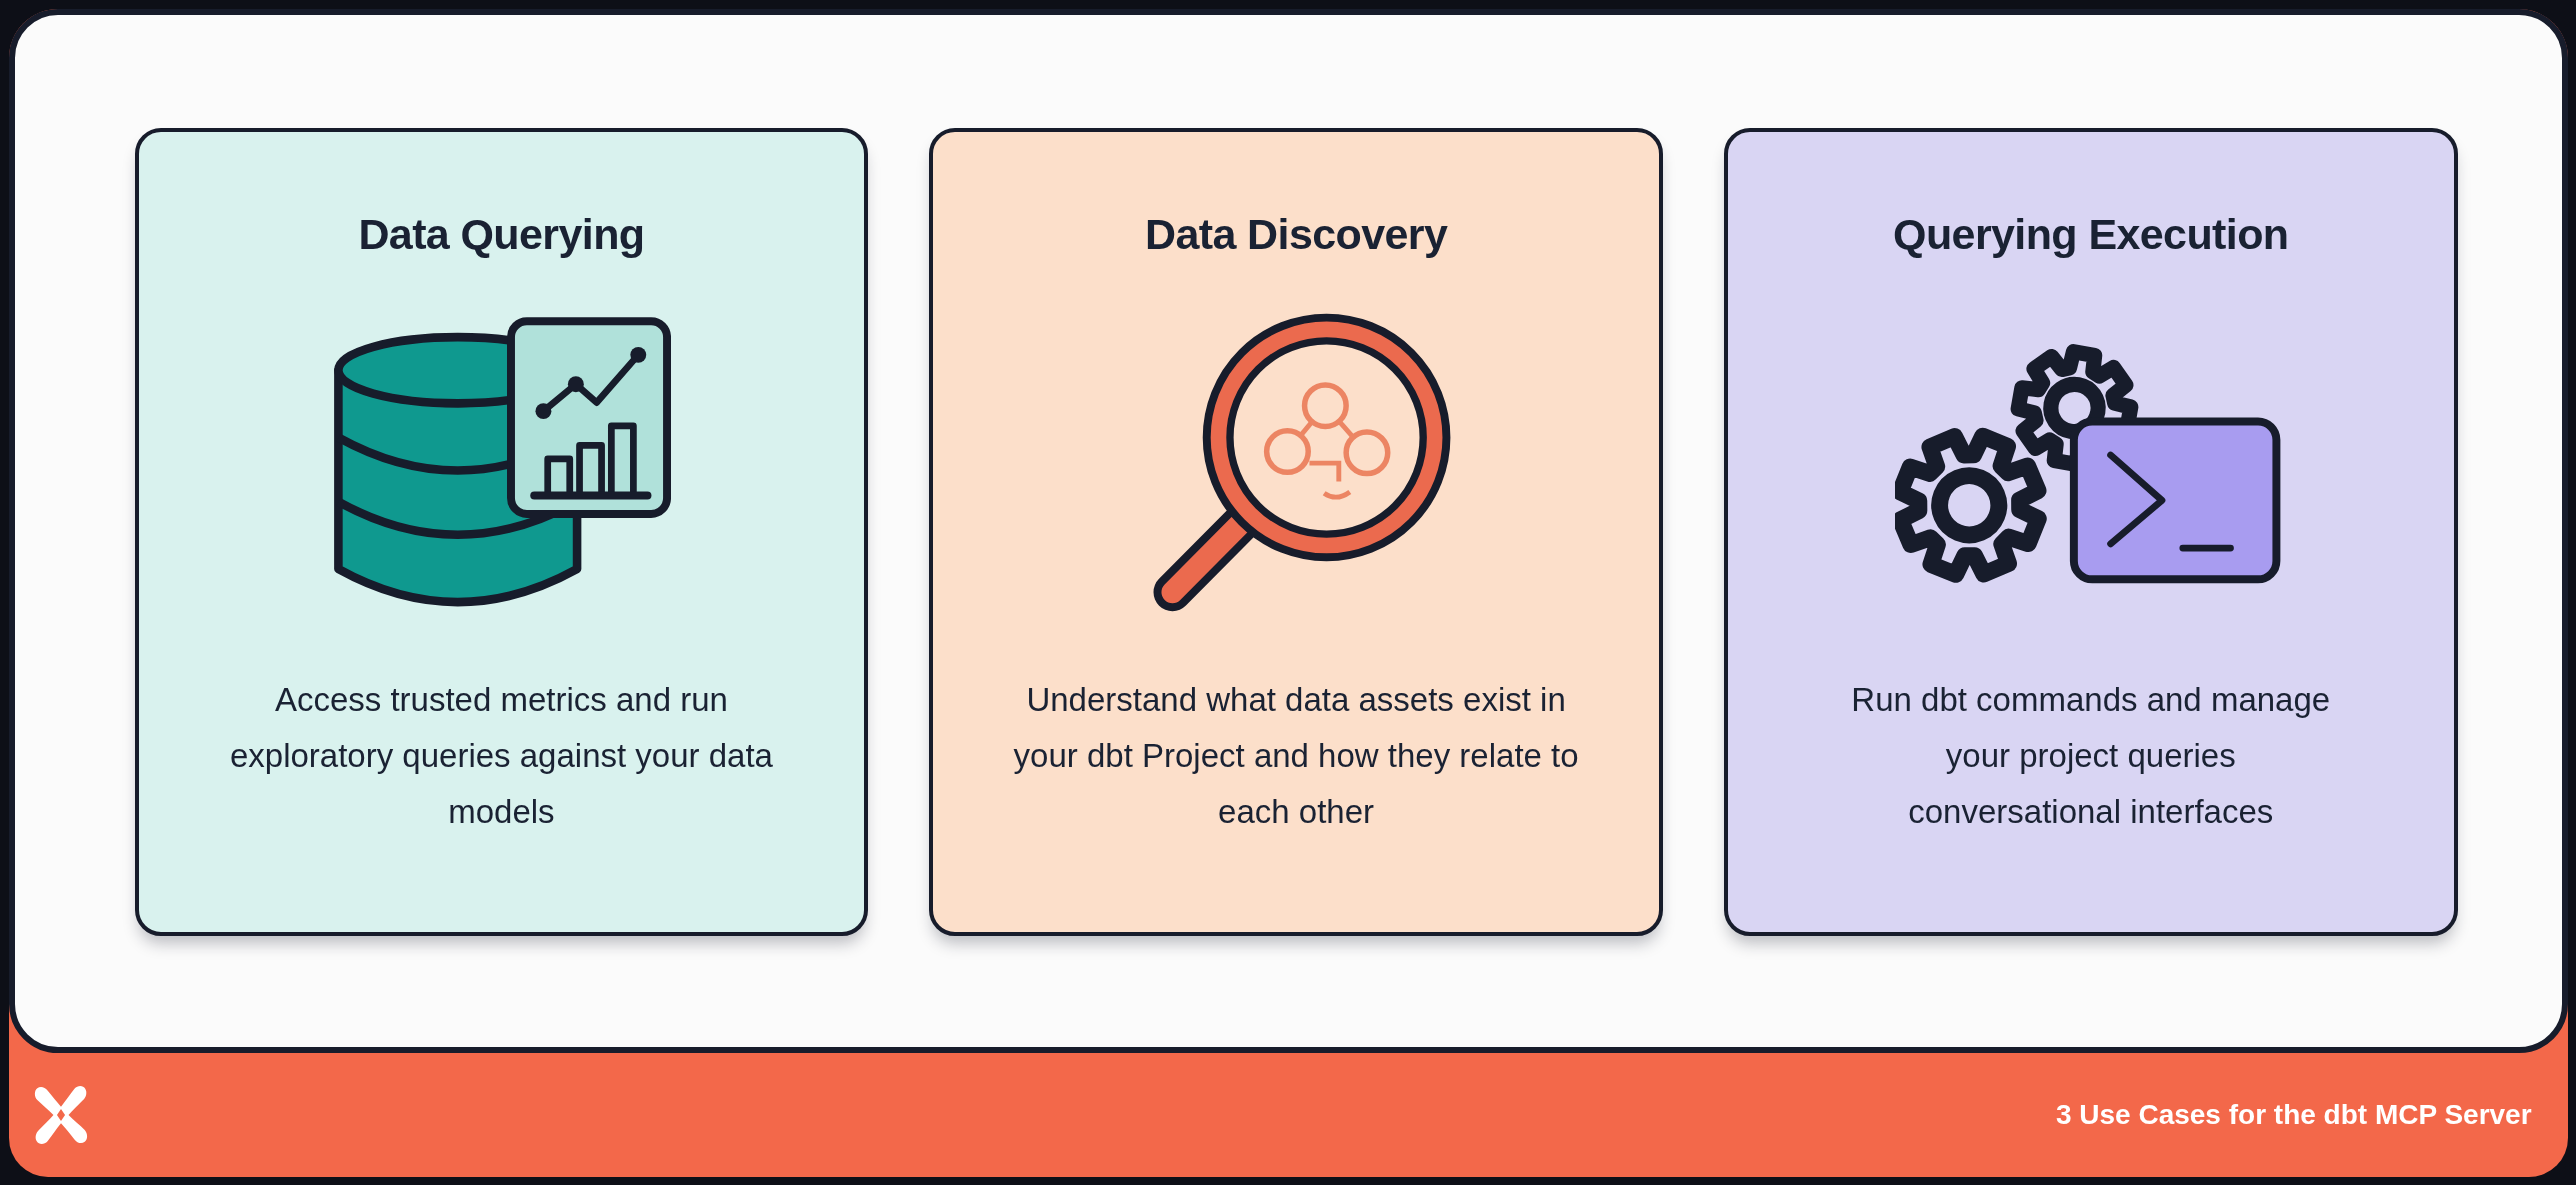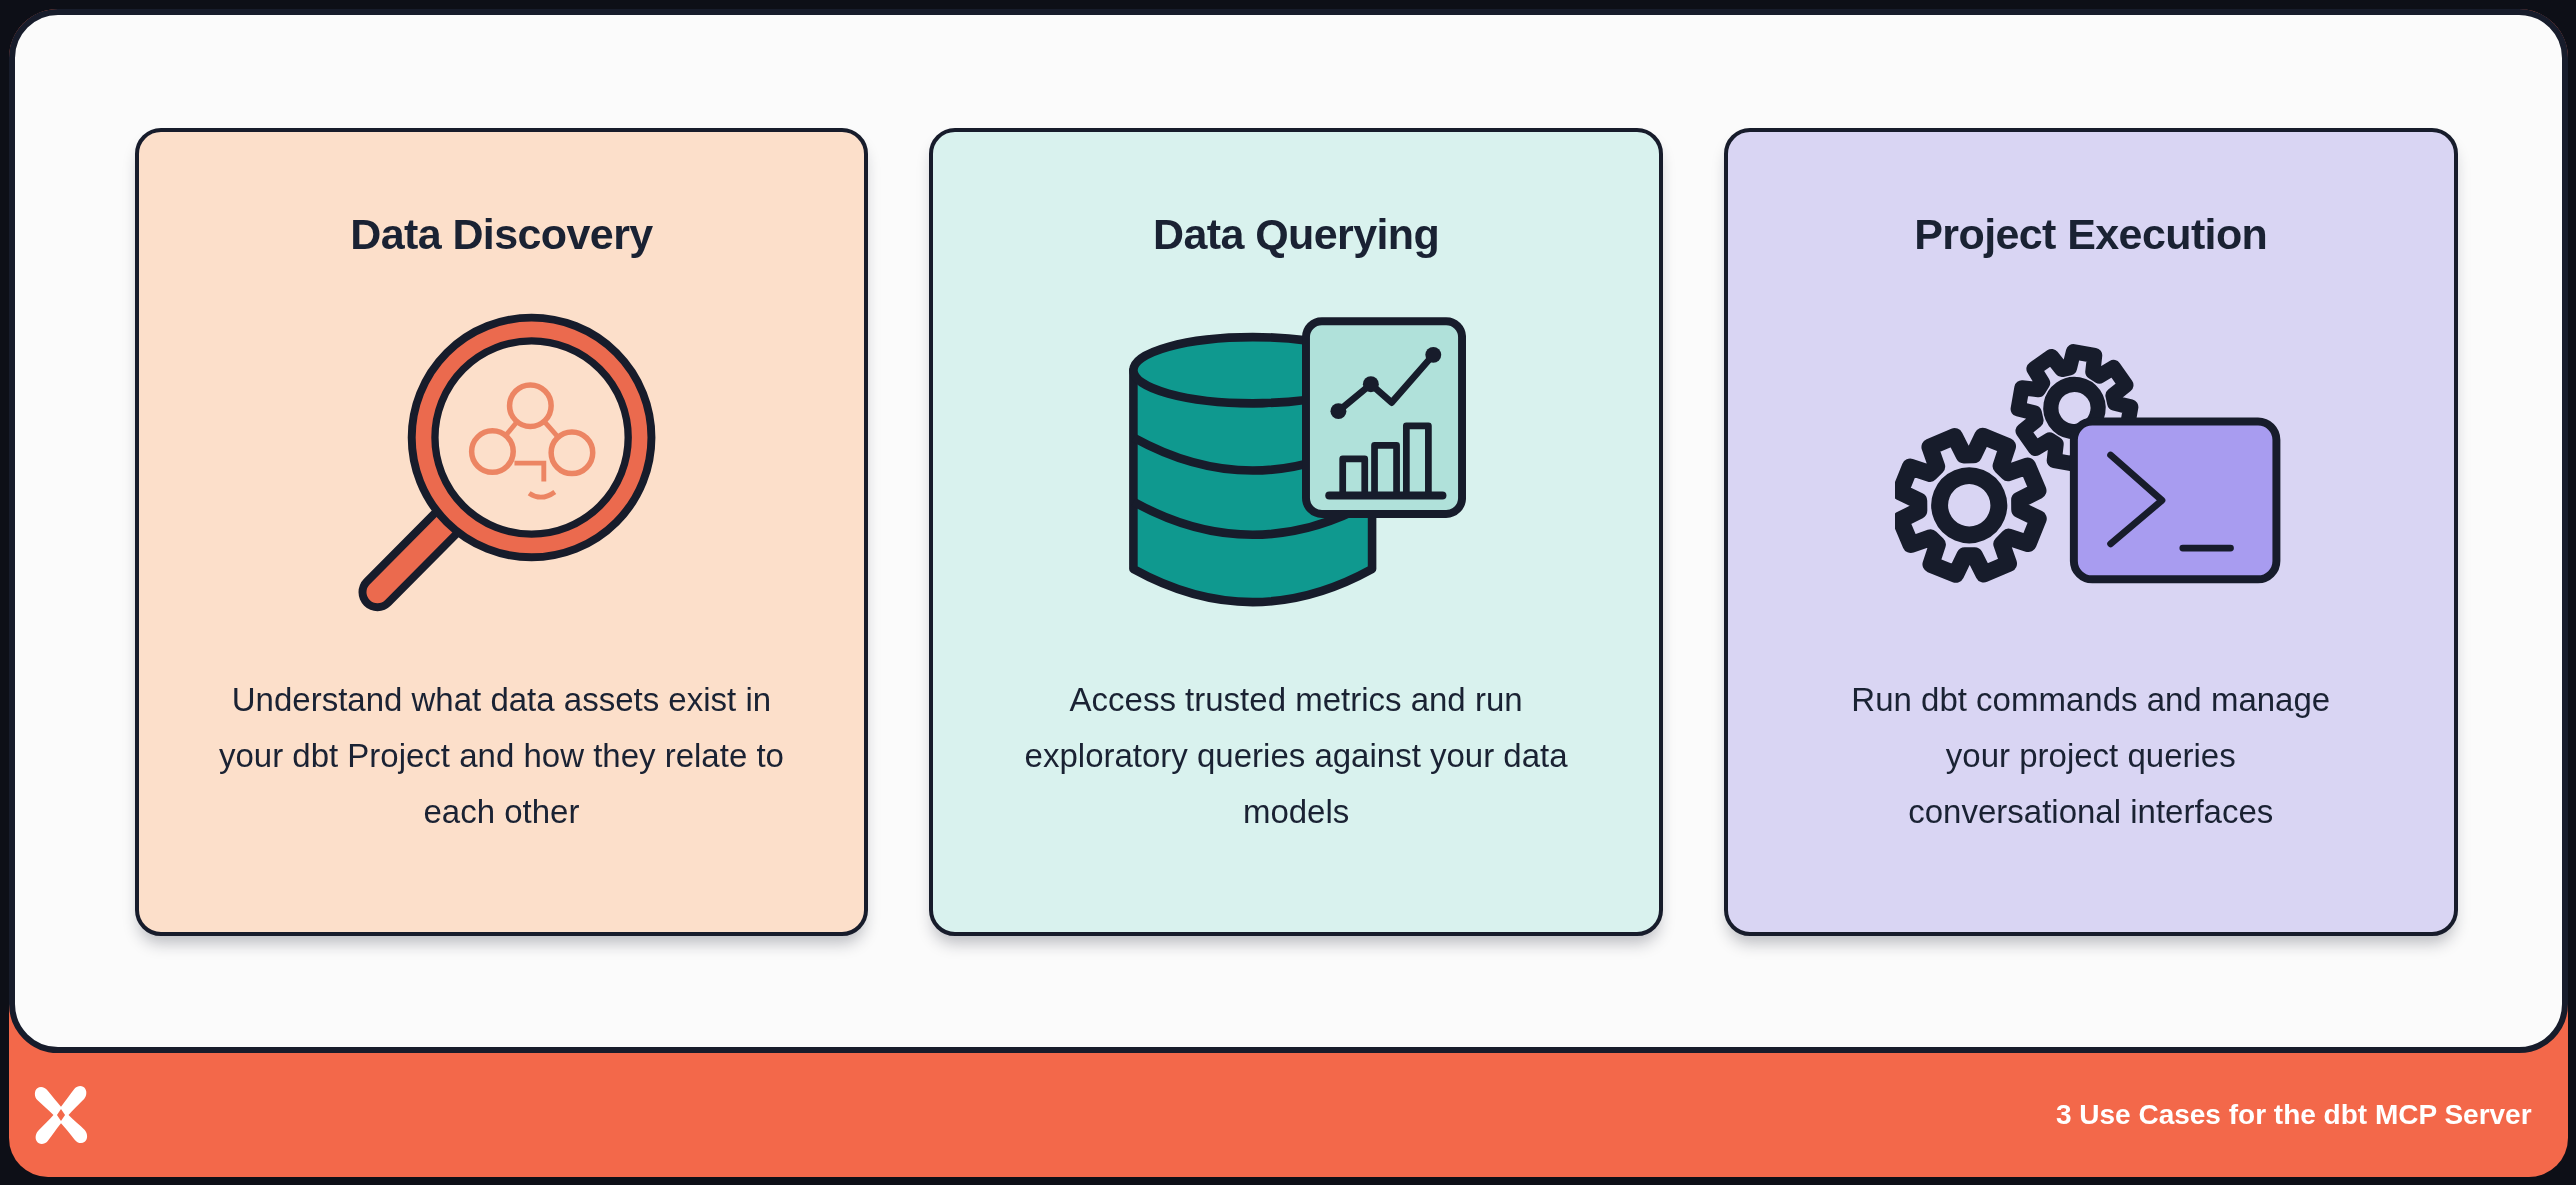--- a/index.html
+++ b/index.html
@@ -55,46 +55,20 @@
   .footer-label{color:#ffffff;font-size:28px;font-weight:bold;white-space:nowrap;}
   svg{display:block;}
 </style>
 </head>
 <body>
 
 <div class="sheet">
   <div class="panel">
     <div class="cards">
 
-      <div class="card card-discovery">
-        <h2>Data Discovery</h2>
-        <div class="icon-wrap">
-          <svg width="318" height="306" viewBox="0 0 520 500">
-
-            <line x1="185" y1="330" x2="58" y2="458" stroke="#171c2b" stroke-width="62" stroke-linecap="round"></line>
-            <line x1="185" y1="330" x2="58" y2="458" stroke="#eb6a4e" stroke-width="36" stroke-linecap="round"></line>
-
-            <circle cx="310" cy="205" r="177" fill="#fcdfca" stroke="#eb6a4e" stroke-width="38"></circle>
-            <circle cx="310" cy="205" r="196" fill="none" stroke="#171c2b" stroke-width="13"></circle>
-            <circle cx="310" cy="205" r="158" fill="none" stroke="#171c2b" stroke-width="12"></circle>
-
-            <g stroke="#ec8563" fill="none">
-              <line x1="308" y1="153" x2="246" y2="228" stroke-width="8"></line>
-              <line x1="308" y1="153" x2="376" y2="230" stroke-width="8"></line>
-              <path d="M 282,247 L 330,247 L 330,277" stroke-width="8"></path>
-              <path d="M 306,296 Q 326,310 348,294" stroke-width="8"></path>
-              <circle cx="308" cy="153" r="34" stroke-width="9" fill="#fcdfca"></circle>
-              <circle cx="246" cy="228" r="34" stroke-width="9" fill="#fcdfca"></circle>
-              <circle cx="376" cy="230" r="34" stroke-width="9" fill="#fcdfca"></circle>
-            </g>
-          </svg>
-        </div>
-        <p class="p-discovery">Understand what data assets exist in your dbt Project and how they relate to each other</p>
-      </div>
-
       <div class="card card-querying">
         <h2>Data Querying</h2>
         <div class="icon-wrap">
           <svg width="339" height="306" viewBox="0 0 553 500">
 
             <g>
               <path d="M 10,95 L 10,420 Q 205,528 400,420 L 400,95 Q 205,203 10,95 Z" fill="#0f998f" stroke="#171c2b" stroke-width="14" stroke-linejoin="round"></path>
               <path d="M 10,205 Q 205,313 400,205" fill="none" stroke="#171c2b" stroke-width="14"></path>
               <path d="M 10,310 Q 205,418 400,310" fill="none" stroke="#171c2b" stroke-width="14"></path>
               <ellipse cx="205" cy="95" rx="195" ry="54" fill="#0f998f" stroke="#171c2b" stroke-width="14"></ellipse>
@@ -109,22 +83,48 @@
               <rect x="352" y="240" width="36" height="60" fill="#b0e1da" stroke="#171c2b" stroke-width="11" stroke-linejoin="round"></rect>
               <rect x="404" y="218" width="36" height="82" fill="#b0e1da" stroke="#171c2b" stroke-width="11" stroke-linejoin="round"></rect>
               <rect x="456" y="186" width="36" height="114" fill="#b0e1da" stroke="#171c2b" stroke-width="11" stroke-linejoin="round"></rect>
               <line x1="330" y1="300" x2="515" y2="300" stroke="#171c2b" stroke-width="13" stroke-linecap="round"></line>
             </g>
           </svg>
         </div>
         <p class="p-querying">Access trusted metrics and run exploratory queries against your data models</p>
       </div>
 
+      <div class="card card-discovery">
+        <h2>Data Discovery</h2>
+        <div class="icon-wrap">
+          <svg width="318" height="306" viewBox="0 0 520 500">
+
+            <line x1="185" y1="330" x2="58" y2="458" stroke="#171c2b" stroke-width="62" stroke-linecap="round"></line>
+            <line x1="185" y1="330" x2="58" y2="458" stroke="#eb6a4e" stroke-width="36" stroke-linecap="round"></line>
+
+            <circle cx="310" cy="205" r="177" fill="#fcdfca" stroke="#eb6a4e" stroke-width="38"></circle>
+            <circle cx="310" cy="205" r="196" fill="none" stroke="#171c2b" stroke-width="13"></circle>
+            <circle cx="310" cy="205" r="158" fill="none" stroke="#171c2b" stroke-width="12"></circle>
+
+            <g stroke="#ec8563" fill="none">
+              <line x1="308" y1="153" x2="246" y2="228" stroke-width="8"></line>
+              <line x1="308" y1="153" x2="376" y2="230" stroke-width="8"></line>
+              <path d="M 282,247 L 330,247 L 330,277" stroke-width="8"></path>
+              <path d="M 306,296 Q 326,310 348,294" stroke-width="8"></path>
+              <circle cx="308" cy="153" r="34" stroke-width="9" fill="#fcdfca"></circle>
+              <circle cx="246" cy="228" r="34" stroke-width="9" fill="#fcdfca"></circle>
+              <circle cx="376" cy="230" r="34" stroke-width="9" fill="#fcdfca"></circle>
+            </g>
+          </svg>
+        </div>
+        <p class="p-discovery">Understand what data assets exist in your dbt Project and how they relate to each other</p>
+      </div>
+
       <div class="card card-execution">
-        <h2>Project Execution</h2>
+        <h2>Querying Execution</h2>
         <div class="icon-wrap">
           <svg width="392" height="257" viewBox="0 0 640 420">
 
             <g transform="translate(293,116) scale(0.92) rotate(10)">
               <path d="M 68.8,-21 L 98.2,-19.1 L 98.2,19.1 L 68.8,21 L 63.5,33.8 L 82.9,55.9 L 55.9,82.9 L 33.8,63.5 L 21,68.8 L 19.1,98.2 L -19.1,98.2 L -21,68.8 L -33.8,63.5 L -55.9,82.9 L -82.9,55.9 L -63.5,33.8 L -68.8,21 L -98.2,19.1 L -98.2,-19.1 L -68.8,-21 L -63.5,-33.8 L -82.9,-55.9 L -55.9,-82.9 L -33.8,-63.5 L -21,-68.8 L -19.1,-98.2 L 19.1,-98.2 L 21,-68.8 L 33.8,-63.5 L 55.9,-82.9 L 82.9,-55.9 L 63.5,-33.8 Z" fill="#d9d5f3" stroke="#171c2b" stroke-width="27" stroke-linejoin="round"></path>
               <circle cx="0" cy="0" r="42" fill="#d9d5f3" stroke="#171c2b" stroke-width="27"></circle>
             </g>
 
             <g transform="translate(121,275) scale(1.15) rotate(22)">
               <path d="M 68.8,-21 L 98.2,-19.1 L 98.2,19.1 L 68.8,21 L 63.5,33.8 L 82.9,55.9 L 55.9,82.9 L 33.8,63.5 L 21,68.8 L 19.1,98.2 L -19.1,98.2 L -21,68.8 L -33.8,63.5 L -55.9,82.9 L -82.9,55.9 L -63.5,33.8 L -68.8,21 L -98.2,19.1 L -98.2,-19.1 L -68.8,-21 L -63.5,-33.8 L -82.9,-55.9 L -55.9,-82.9 L -33.8,-63.5 L -21,-68.8 L -19.1,-98.2 L 19.1,-98.2 L 21,-68.8 L 33.8,-63.5 L 55.9,-82.9 L 82.9,-55.9 L 63.5,-33.8 Z" fill="#d9d5f3" stroke="#171c2b" stroke-width="24" stroke-linejoin="round"></path>

